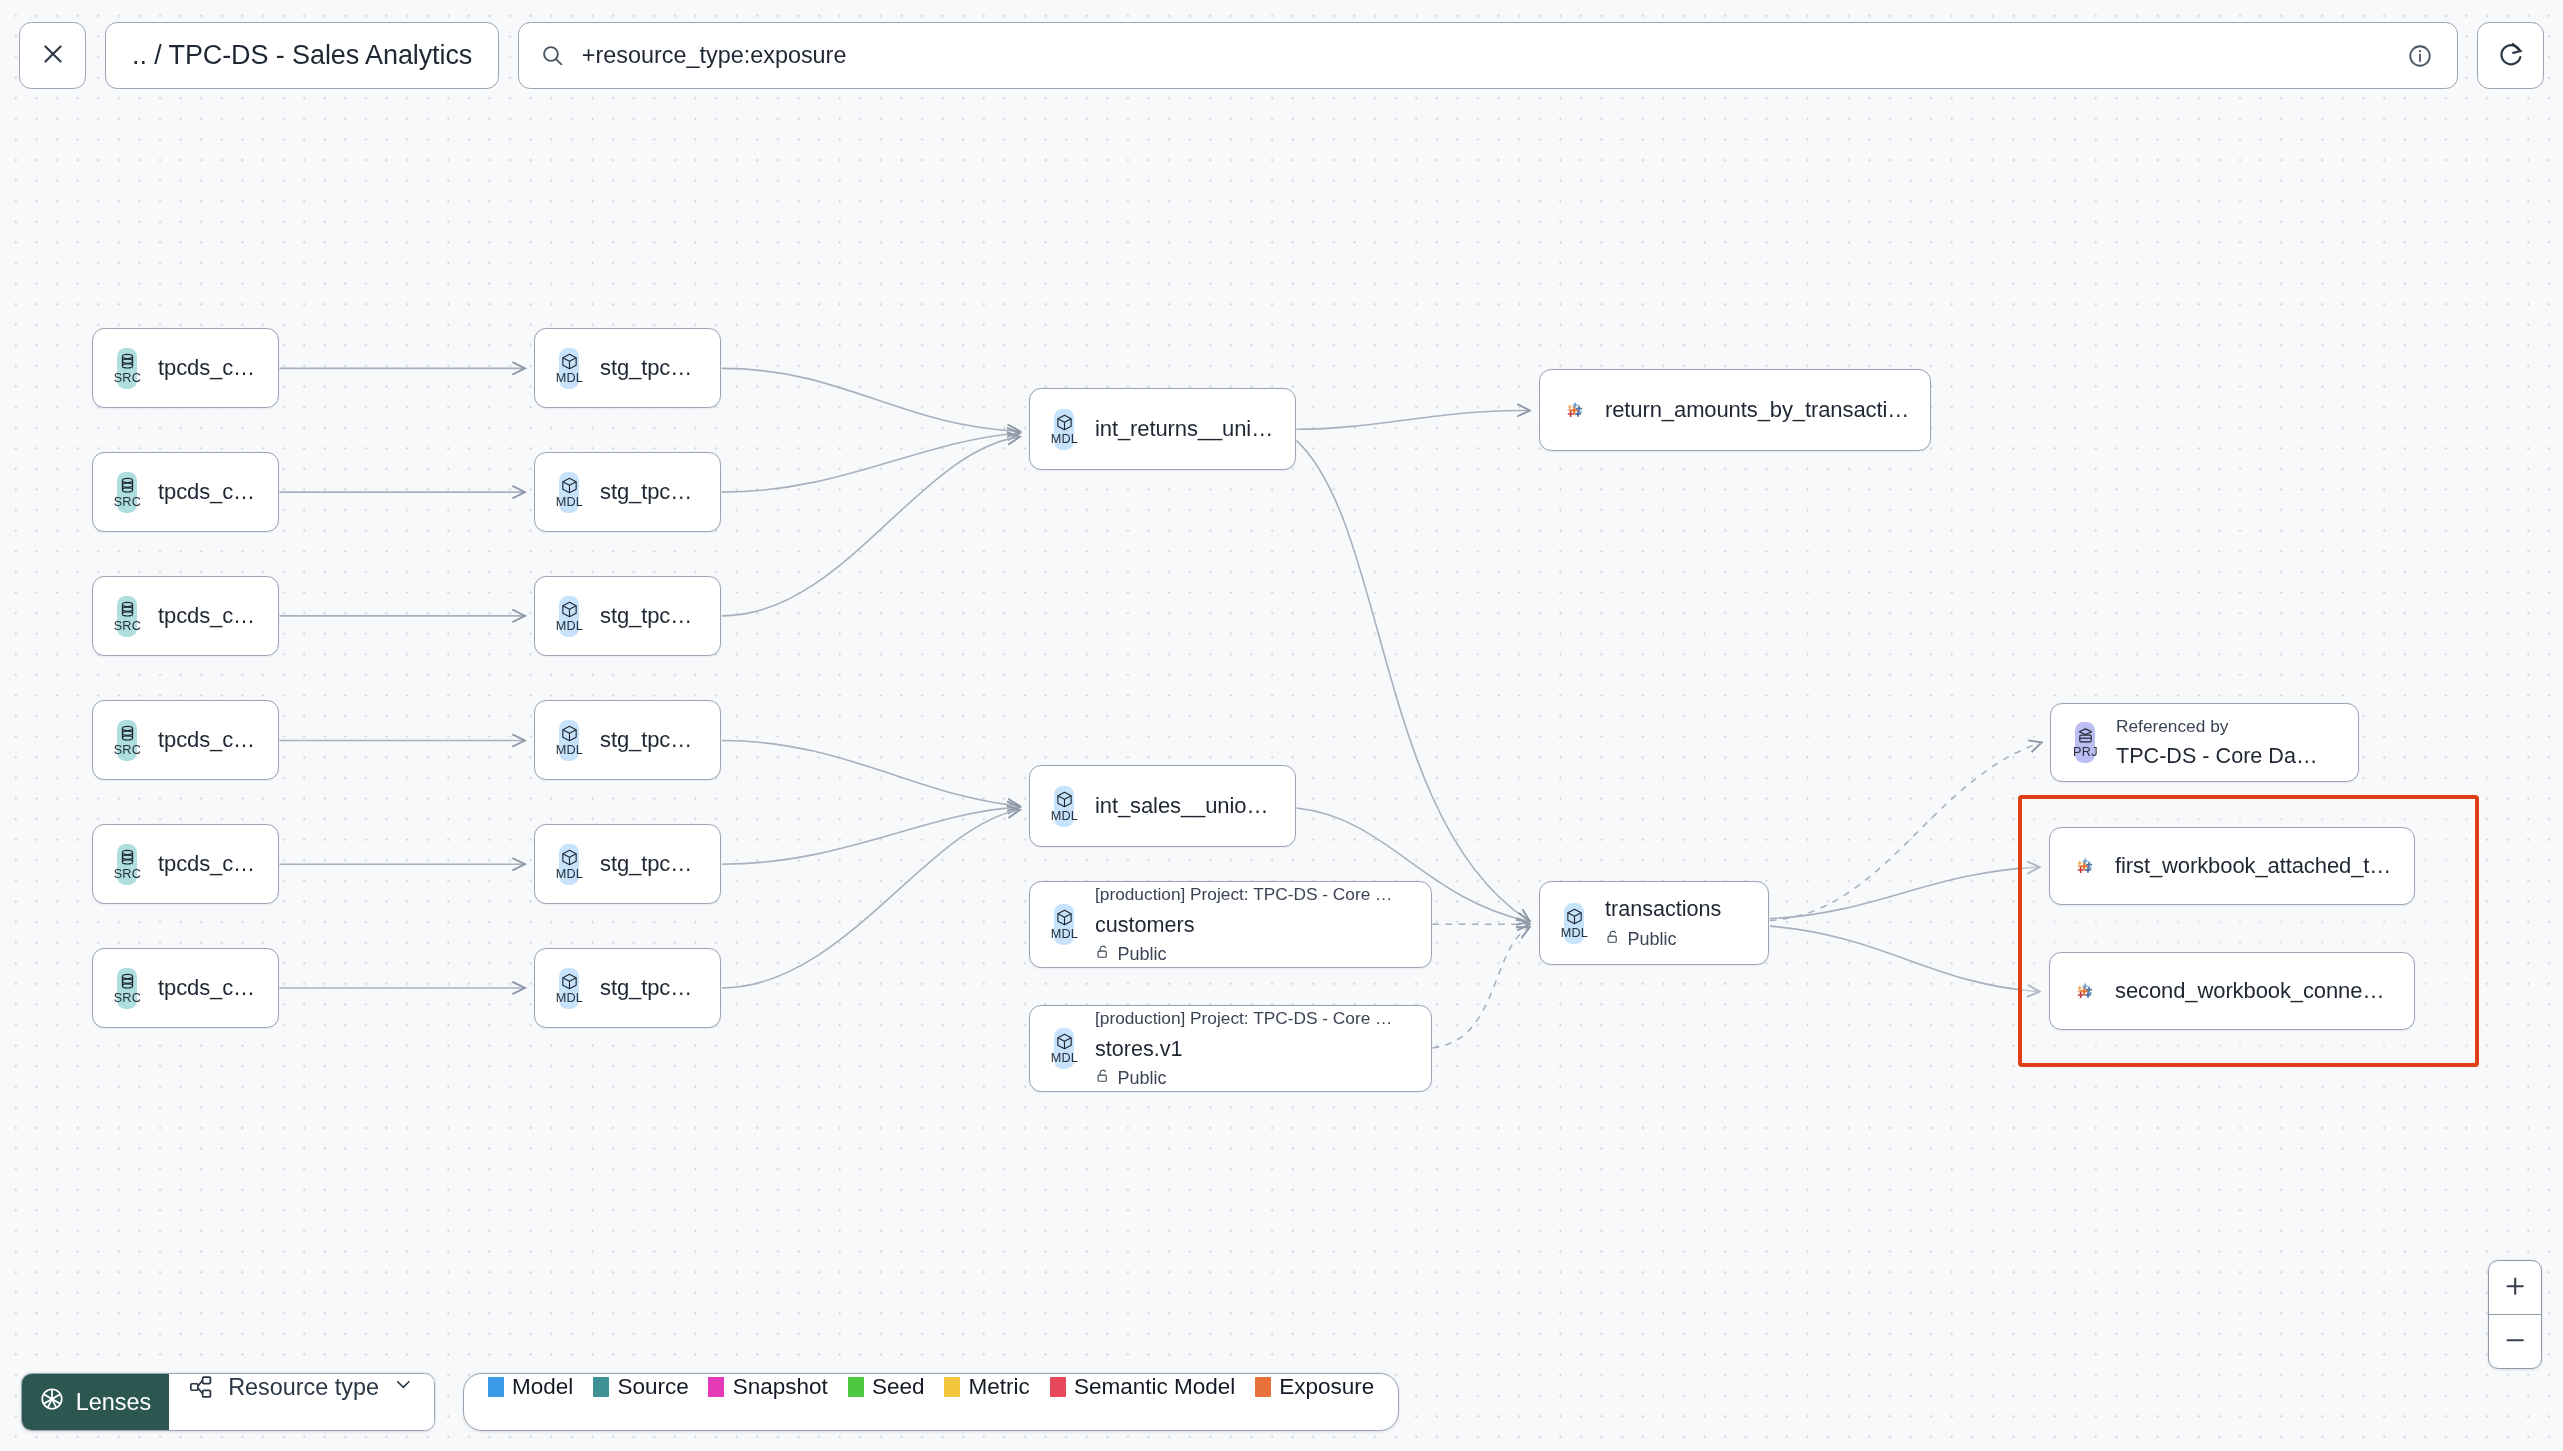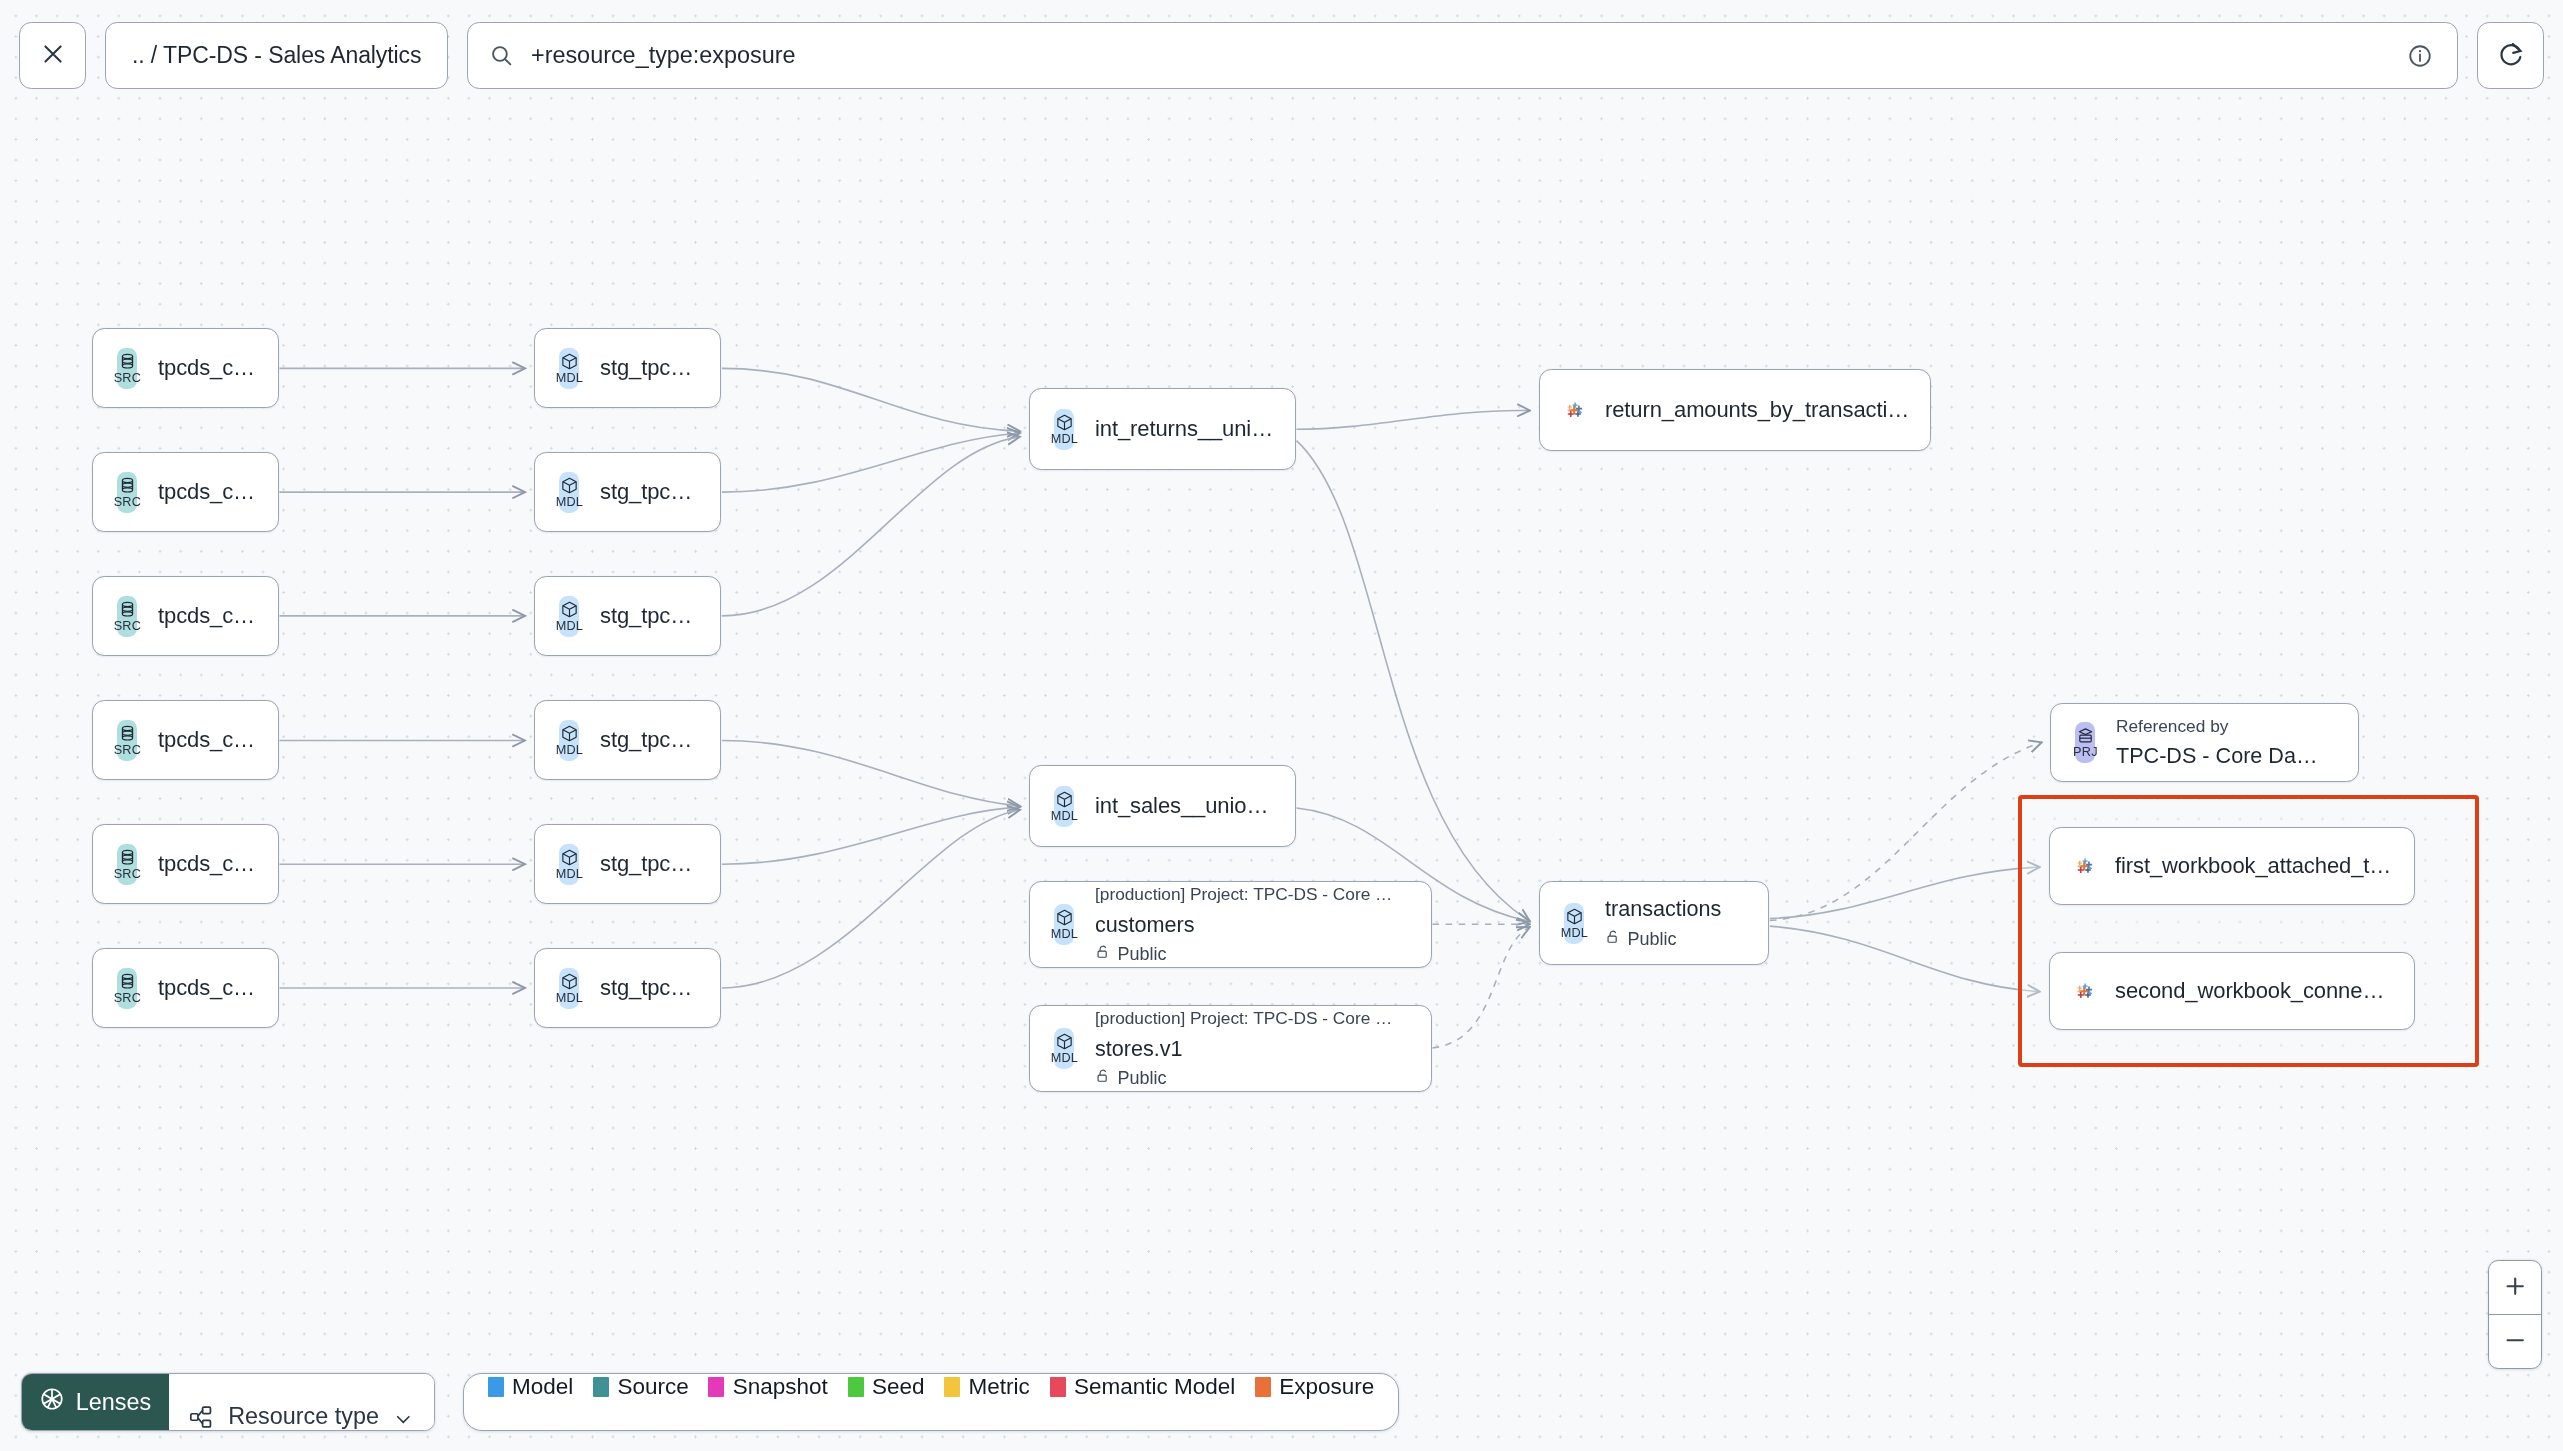--- a/index.html
+++ b/index.html
@@ -34,21 +34,21 @@
     border: 1.5px solid #9aa4b2;
     border-radius: 12.2px;
     height: 67px;
     display: flex; align-items: center; justify-content: center;
     flex: none;
   }
   .tb-close { width: 67px; }
   .tb-close svg { width: 26px; height: 26px; }
   .tb-breadcrumb {
     padding: 0 26px;
-    font-size: 23px;
+    font-size: 27px;
     color: #1f2733;
     letter-spacing: -0.1px;
     white-space: nowrap;
   }
   .tb-search {
     flex: 1 1 auto;
     height: 67px;
     background: #ffffff;
     border: 1.5px solid #9aa4b2;
     border-radius: 12.2px;
@@ -163,21 +163,21 @@
   .lenses-tag {
     background: #2b5750;
     color: #ffffff;
     display: flex; align-items: center; gap: 11.2px;
     padding: 0 18px 0 17px;
     font-size: 23.4px;
   }
   .lenses-tag svg { width: 26px; height: 26px; }
   .lenses-sel {
     background: #ffffff;
-    display: flex; align-items: flex-end; gap: 14px;
+    display: flex; align-items: flex-start; gap: 14px;
     padding: 0 20.6px 0 19px;
     font-size: 23.4px;
     color: #2b3645;
   }
   .lenses-sel .ico svg { width: 26px; height: 26px; display:block; }
   .lenses-sel .chev svg { width: 20.6px; height: 20.6px; display:block; }
 
   .legend {
     height: 58px;
     background: #ffffff;

